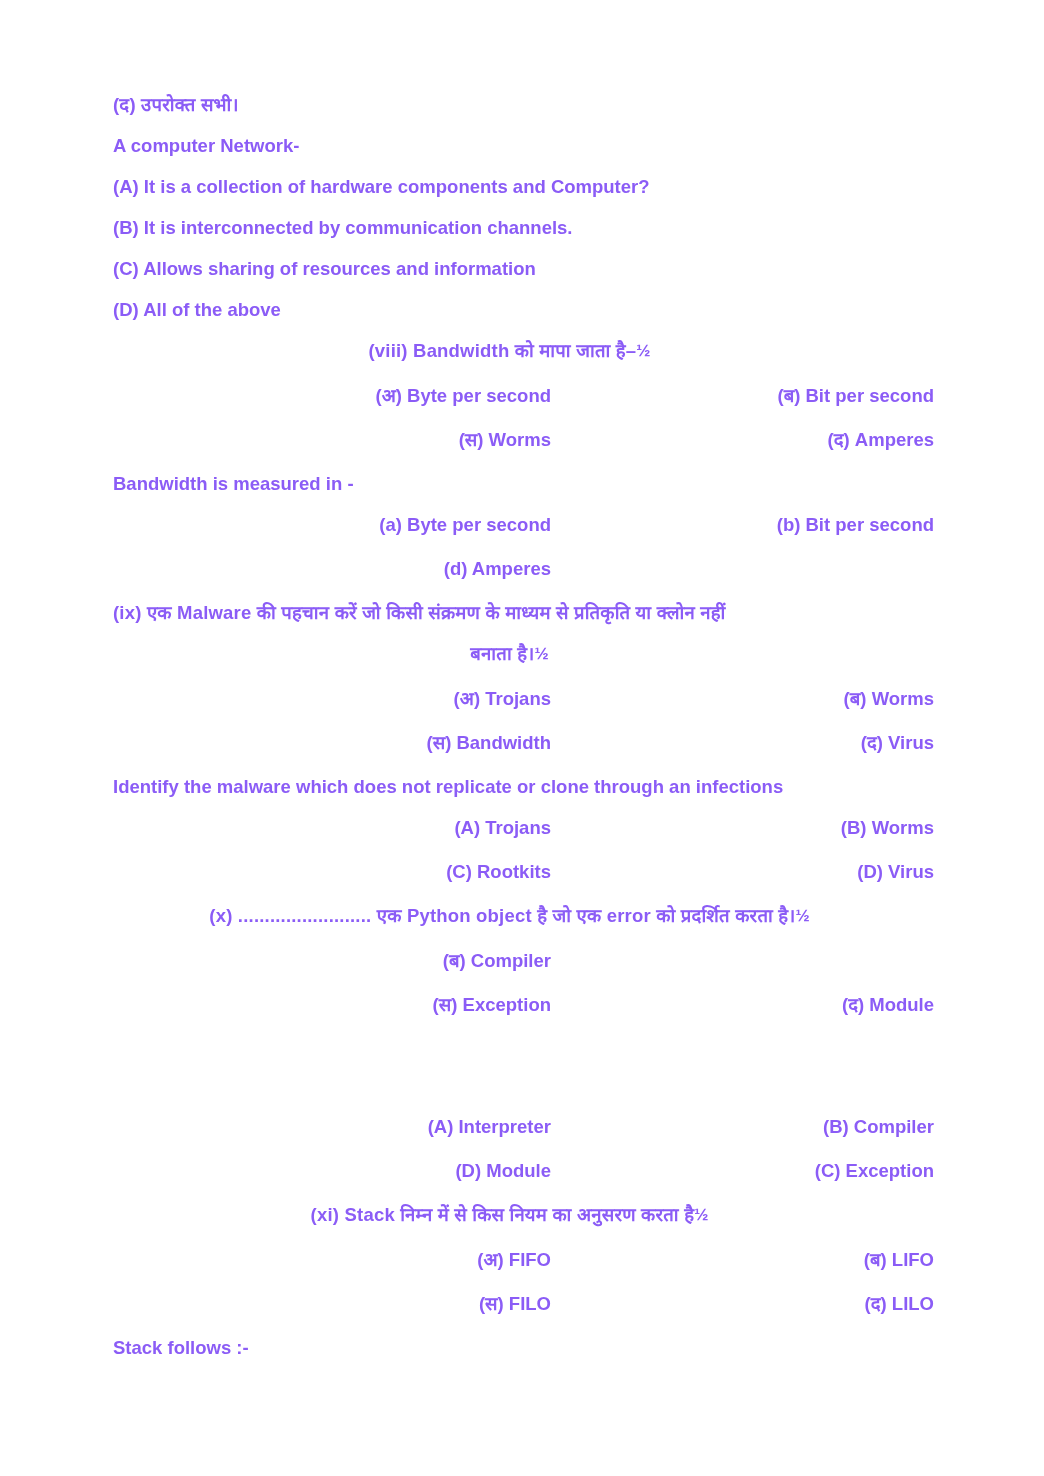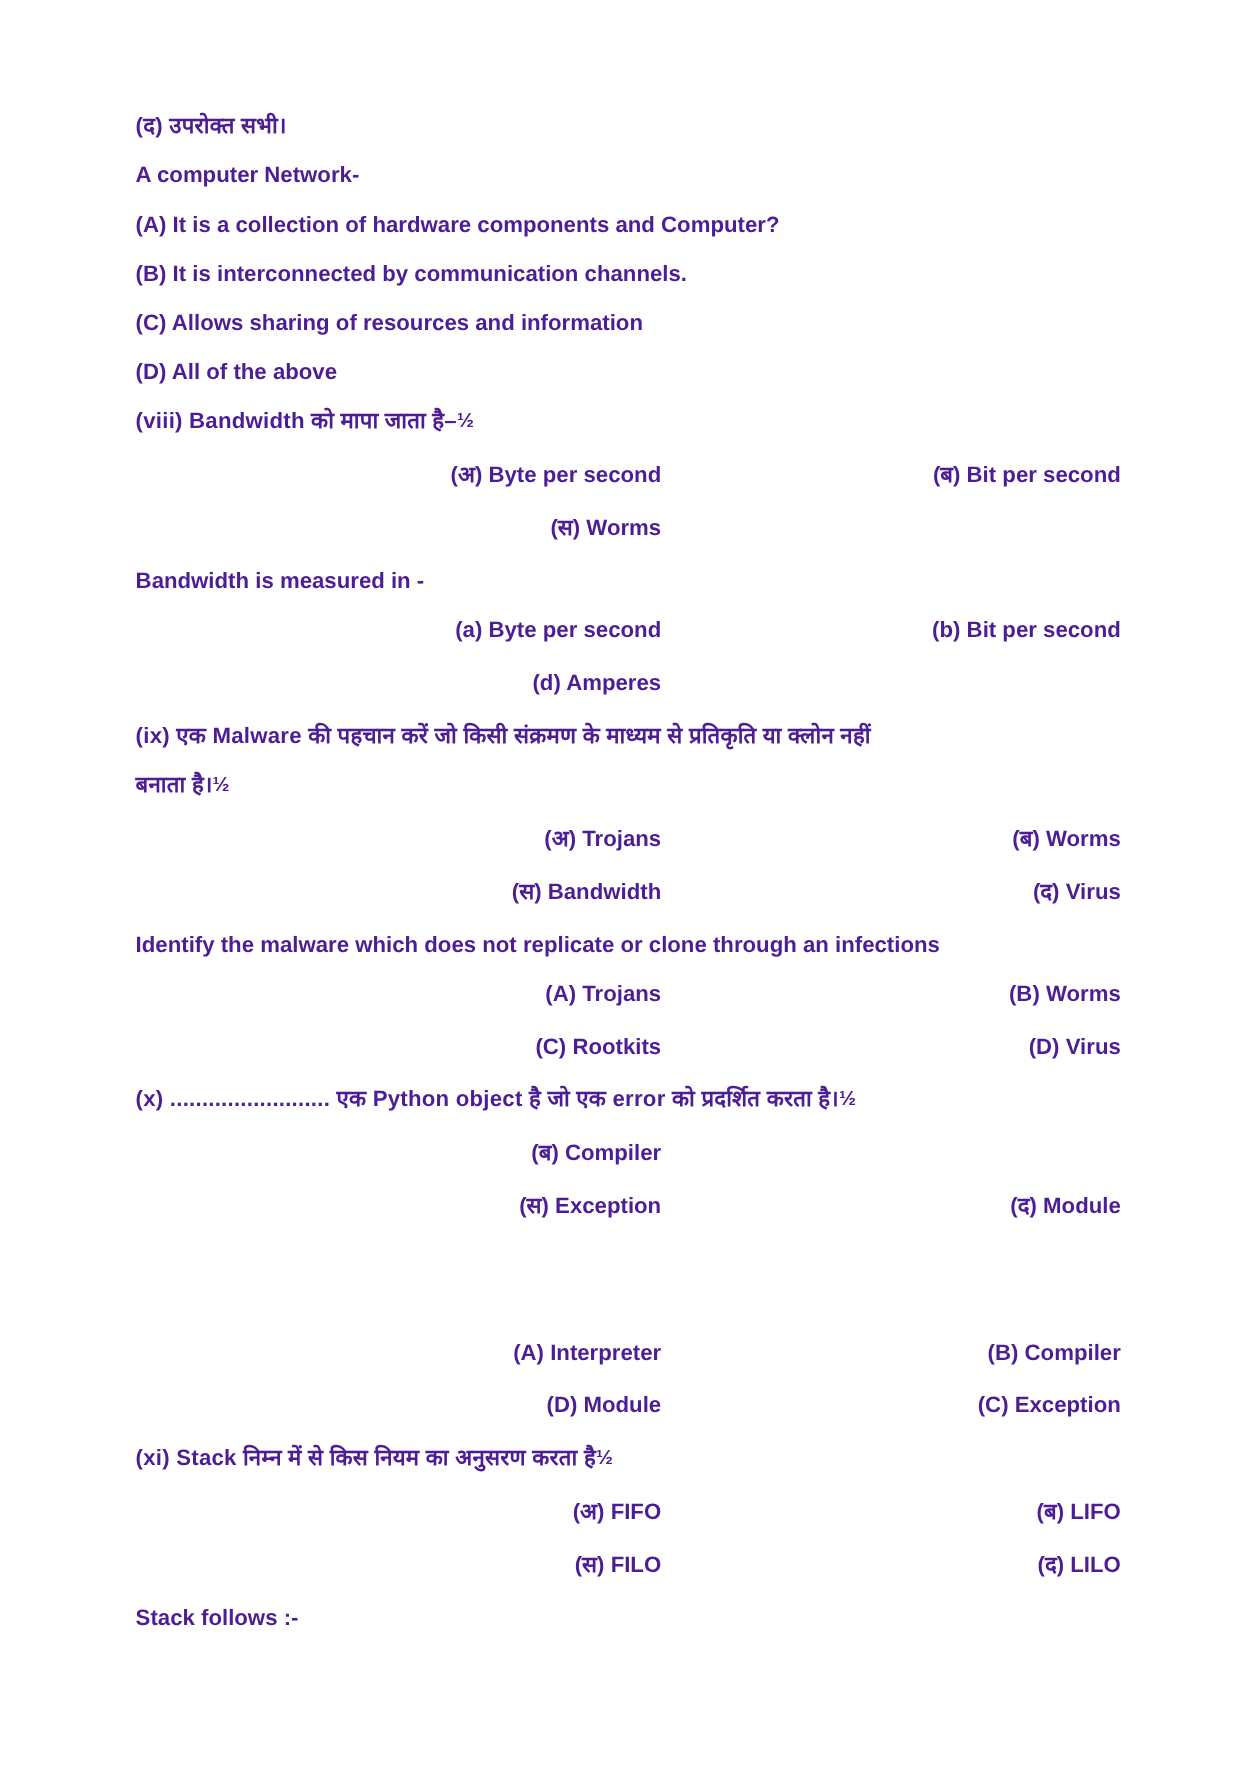--- a/index.html
+++ b/index.html
@@ -6,33 +6,33 @@
   html, body { background: #ffffff; }
   .page {
     position: relative;
     width: 1044px;
     height: 1476px;
     background: #ffffff;
     overflow: hidden;
     font-family: "Liberation Sans", "DejaVu Sans", sans-serif;
     font-weight: 600;
     font-size: 18.5px;
-    color: #4c1d95;
+    color: #8b5cf6;
   }
   .content {
     padding: 92px 110px 0 113px;
   }
   .line {
     line-height: 26px;
     margin-bottom: 15px;
     white-space: nowrap;
   }
   .stem-row {
     display: flex;
-    justify-content: flex-start;
+    justify-content: center;
     align-items: flex-end;
     line-height: 26px;
     margin-bottom: 15px;
   }
   .stem-row .stem-text { white-space: nowrap; }
   .mark {
     padding-right: 28px;
     white-space: nowrap;
     font-size: 17px;
   }
@@ -66,20 +66,21 @@
       <span class="stem-text hi">(viii) Bandwidth को मापा जाता है–</span>
       <span class="mark">½</span>
     </div>
     <div class="sp-sm"></div>
     <div class="opt-row">
       <span>(अ) Byte per second</span>
       <span>(ब) Bit per second</span>
     </div>
     <div class="opt-row">
       <span>(स) Worms</span>
+      <span>(द) Amperes</span>
     </div>
     <div class="line">Bandwidth is measured in -</div>
     <div class="opt-row">
       <span>(a) Byte per second</span>
       <span>(b) Bit per second</span>
     </div>
     <div class="opt-row">
       <span>(d) Amperes</span>
     </div>
 

